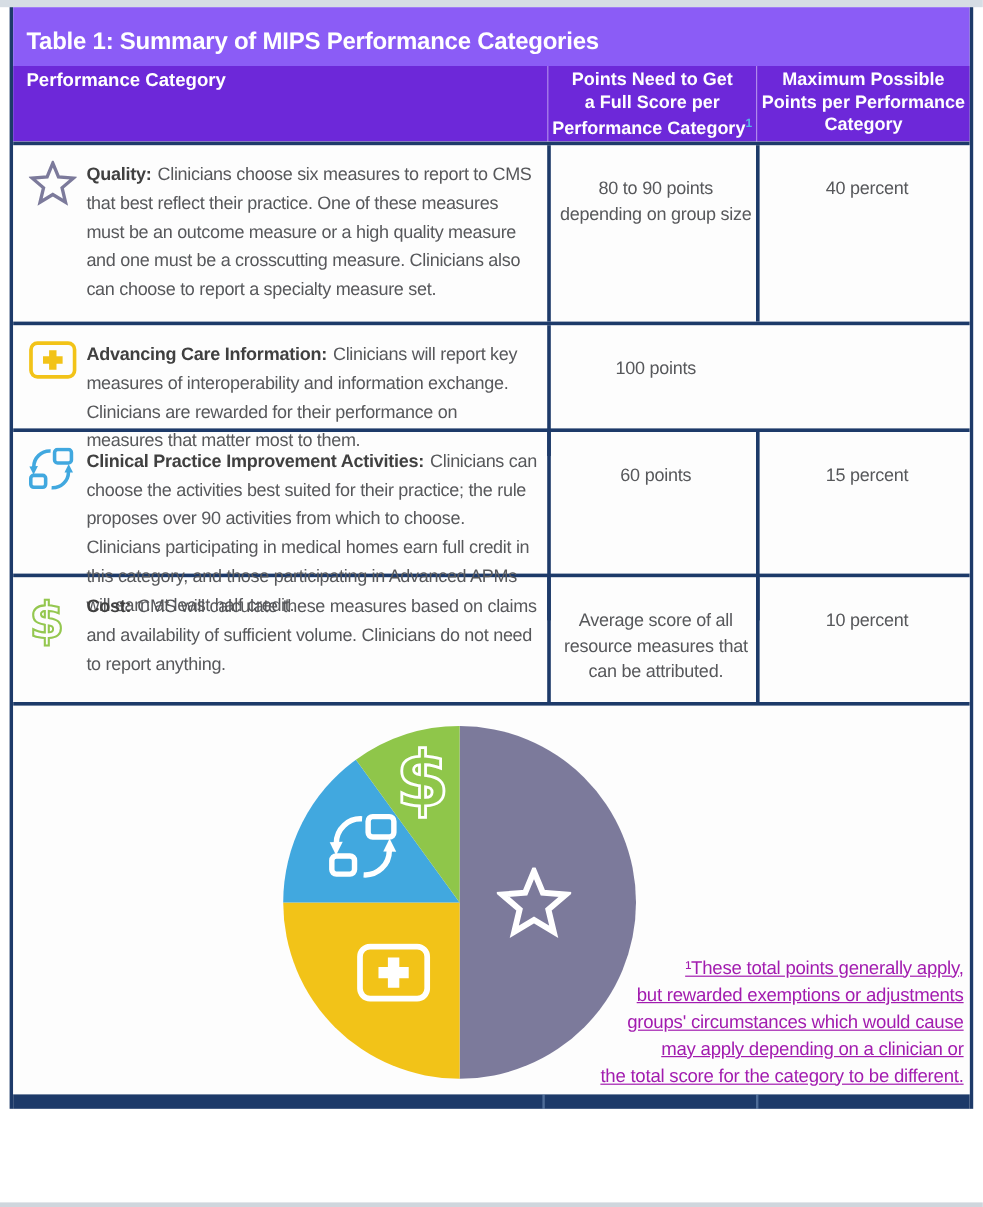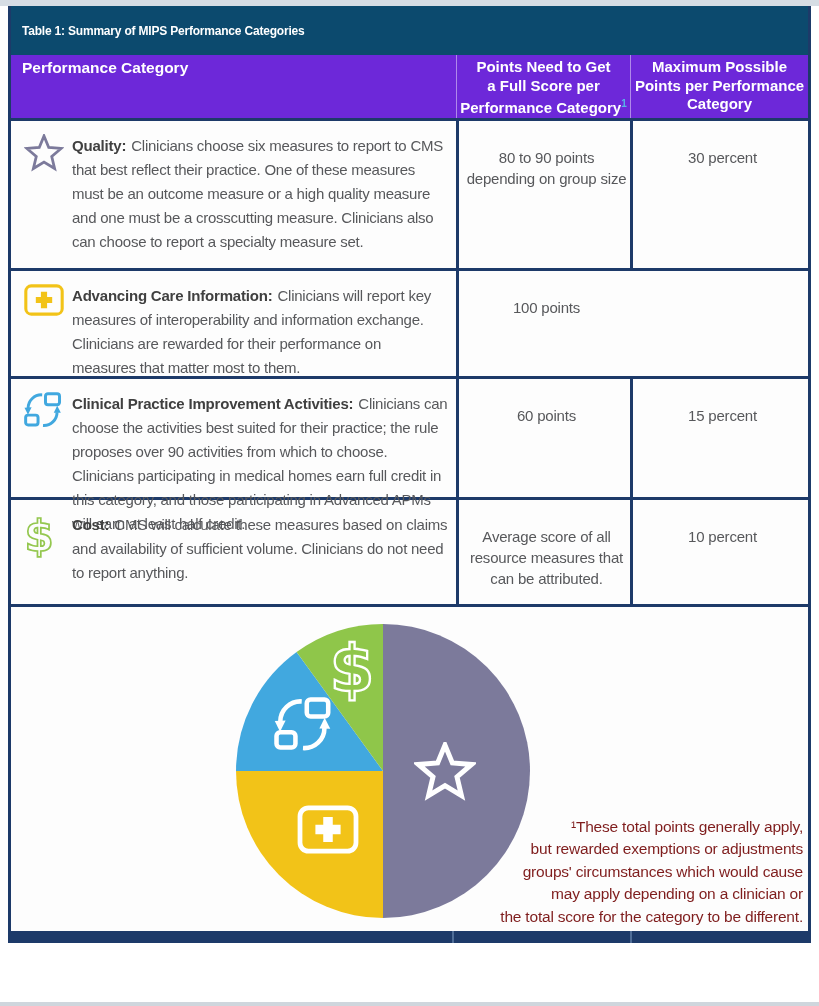--- a/index.html
+++ b/index.html
@@ -3,45 +3,45 @@
 <meta charset="utf-8">
 <style>
   html,body{margin:0;padding:0;background:#ffffff;}
   body{width:819px;height:1006px;position:relative;font-family:"Liberation Sans",sans-serif;overflow:hidden;}
   .top-strip{position:absolute;left:0;top:0;width:819px;height:6px;background:#d6dde4;}
   .bottom-strip{position:absolute;left:0;top:1002px;width:819px;height:4px;background:#cfd6dd;}
 
   .table-wrap{position:absolute;left:8px;top:6px;width:803px;box-sizing:border-box;
     border-left:3px solid #1d3a69;border-right:3px solid #1d3a69;background:#fdfdfd;}
 
-  .thead-title{background:#0c4a6e;height:49px;box-sizing:border-box;padding:18px 0 0 11px;
-    color:#ffffff;font-weight:bold;font-size:12px;letter-spacing:-0.2px;}
+  .thead-title{background:#8b5cf6;height:49px;box-sizing:border-box;padding:18px 0 0 11px;
+    color:#ffffff;font-weight:bold;font-size:20px;letter-spacing:-0.2px;}
 
   .grid{display:grid;grid-template-columns:445px 174px 178px;}
   .thead-cols{background:#6d28d9;height:63px;box-sizing:border-box;color:#ffffff;font-weight:bold;}
   .thead-cols .hc{box-sizing:border-box;padding-top:4px;}
   .thead-cols .hc1{padding-left:11px;font-size:15.5px;}
   .thead-cols .hc2,.thead-cols .hc3{text-align:center;font-size:15px;line-height:18.5px;
     border-left:1px solid rgba(255,255,255,0.45);padding-top:3px;}
   .thead-cols sup{color:#57b5e6;font-size:10px;}
 
   .row{box-sizing:border-box;border-top:3px solid #1d3a69;background:#fdfdfd;}
   .row .c1{box-sizing:border-box;display:flex;padding:13px 8px 0 13px;}
   .row .iconbox{width:48px;flex:none;}
   .row .textbox{flex:1;font-size:15px;line-height:24px;color:#57585b;letter-spacing:-0.25px;}
   .row .textbox strong{color:#404040;margin-right:5px;letter-spacing:-0.2px;}
   .row .c2,.row .c3{box-sizing:border-box;border-left:3px solid #1d3a69;text-align:center;
     padding:26px 0 0 4px;font-size:15px;line-height:21px;color:#57585b;letter-spacing:-0.2px;}
-  .r1{height:150px;} .r2{height:108px;} .r3{height:121px;} .r4{height:107px;}
+  .r1{height:150px;} .r2{height:89px;} .r3{height:121px;} .r4{height:107px;}
 
   .pie-section{box-sizing:border-box;border-top:3px solid #1d3a69;height:327px;position:relative;background:#fdfdfd;}
   .pie-wrap{position:absolute;left:222px;top:14px;width:300px;height:300px;}
   .pie-wrap svg{position:absolute;}
   .footnote{position:absolute;right:5px;bottom:3px;width:400px;text-align:right;
-    color:#7f1d1d;font-size:15.5px;line-height:22.5px;letter-spacing:-0.2px;}
+    color:#a21caf;font-size:15.5px;line-height:22.5px;letter-spacing:-0.2px;text-decoration:underline;}
 
   .bottom-bar{height:12px;background:#1d3a69;position:relative;}
   .bottom-bar .tick{position:absolute;top:0;width:2px;height:12px;background:rgba(130,160,200,0.5);}
   .tick1{left:441px;} .tick2{left:619px;}
 
   .icon-stroke{fill:none;}
 </style>
 </head>
 <body>
 
@@ -70,21 +70,21 @@
       <div class="iconbox">
         <svg width="40" height="40" viewBox="-30 -30 60 60">
           <polygon class="icon-stroke" stroke="#7c7a9b" stroke-width="4.2" points="0,-27 7.1,-9.8 25.7,-8.3 11.6,3.8 15.9,21.8 0,12.2 -15.9,21.8 -11.6,3.8 -25.7,-8.3 -7.1,-9.8"></polygon>
         </svg>
       </div>
       <div class="textbox">
         <strong>Quality:</strong><span>Clinicians choose six measures to report to CMS that best reflect their practice.  One of these measures must be an outcome measure or a high quality measure and one must be a crosscutting measure.  Clinicians also can choose to report a specialty measure set.</span>
       </div>
     </div>
     <div class="c2">80 to 90 points depending on group size</div>
-    <div class="c3">30 percent</div>
+    <div class="c3">40 percent</div>
   </div>
 
   <div class="row grid r2">
     <div class="c1">
       <div class="iconbox">
         <svg width="40" height="32" viewBox="-22 -17.5 44 35">
           <rect class="icon-stroke" stroke="#f2c318" stroke-width="3.4" x="-20" y="-15.5" width="40" height="31" rx="6"></rect>
           <path fill="#f2c318" d="M -3.4,-9 H 3.4 V -3.4 H 9 V 3.4 H 3.4 V 9 H -3.4 V 3.4 H -9 V -3.4 H -3.4 Z"></path>
         </svg>
       </div>

